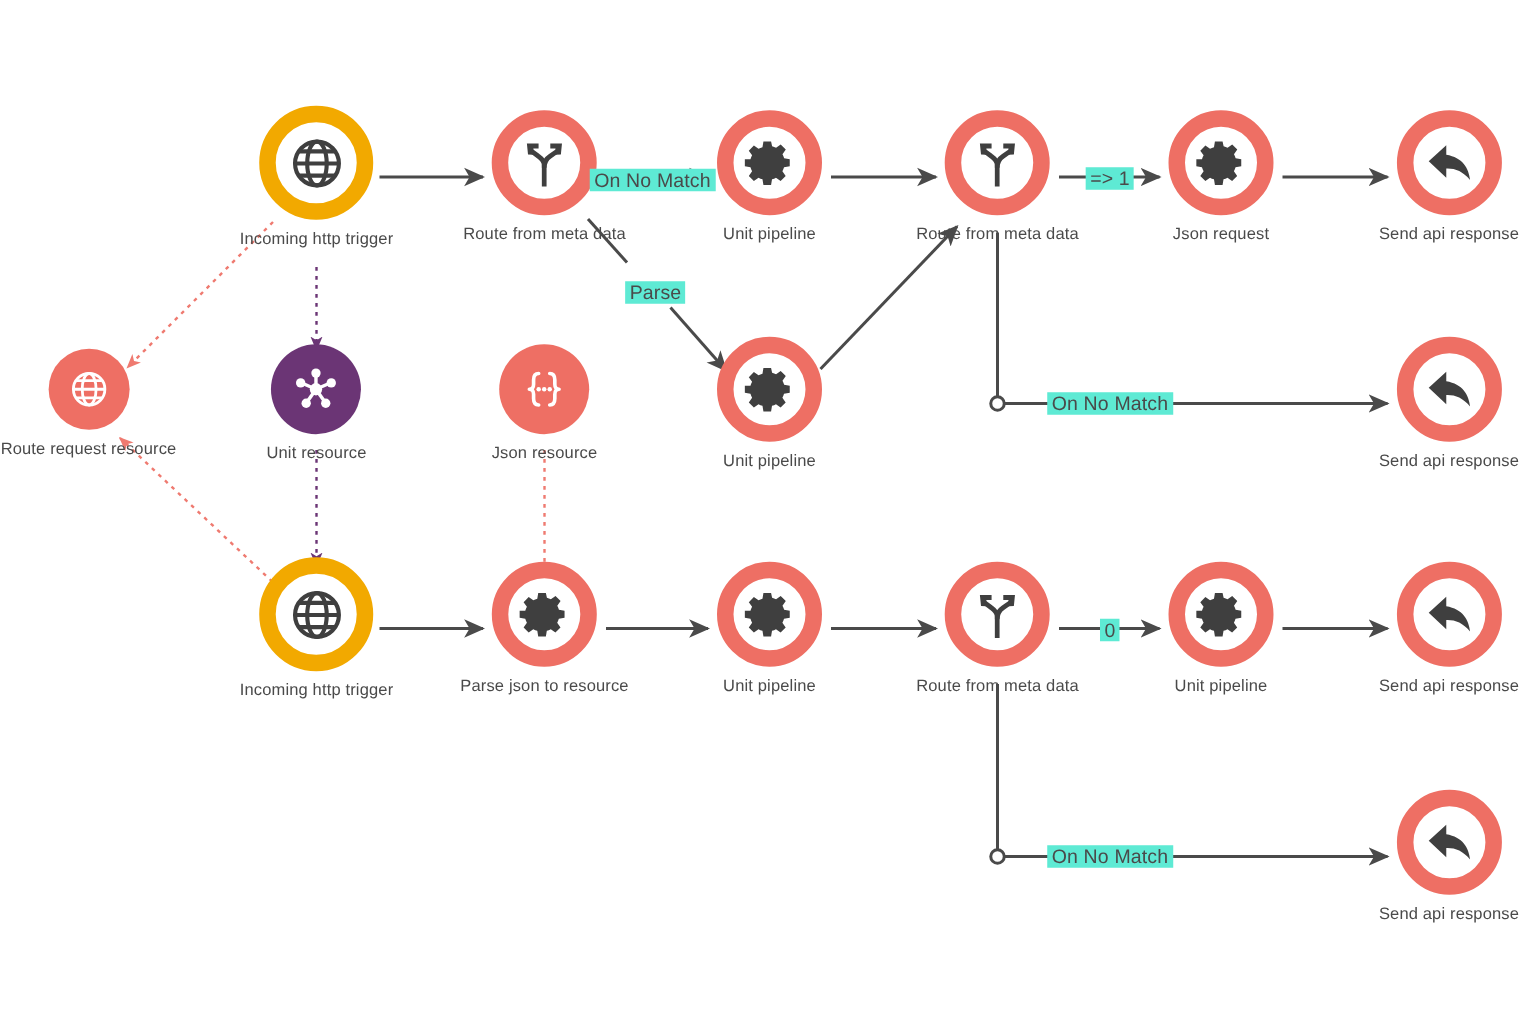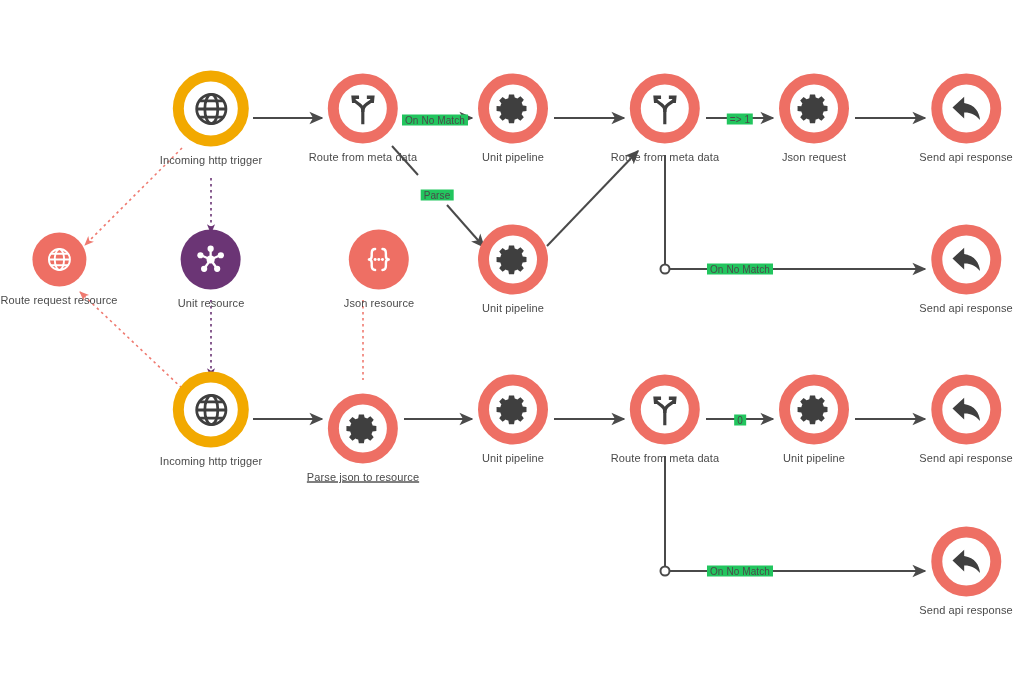--- a/index.html
+++ b/index.html
@@ -53,23 +53,23 @@
     white-space: nowrap;
     text-align: left;
     letter-spacing: 0.1px;
   }
   .ico {
     display: block;
   }
   .edge-label {
     position: absolute;
     transform: translate(-50%, -50%);
-    font-size: 10px;
+    font-size: 13px;
     color: #4a4a4a;
-    background: #22c55e;
+    background: #5eead4;
     padding: 0 3px;
     white-space: nowrap;
     letter-spacing: 0.1px;
   }
 </style>
 </head>
 <body>
 
 <div id="canvas">
 
@@ -233,21 +233,21 @@
               <circle cx="12" cy="4.4" r="2.2"></circle>
               <circle cx="4.8" cy="9" r="2.2"></circle>
               <circle cx="19.2" cy="9" r="2.2"></circle>
               <circle cx="7.4" cy="18.6" r="2.2"></circle>
               <circle cx="16.6" cy="18.6" r="2.2"></circle>
             </svg>
           </span>
         </div>
         <div class="node-label">Unit resource</div>
       </div>
-      <div class="node" style="left: 379px; top: 269px;">
+      <div class="node" style="left: 363px; top: 269px;">
         <div class="disc solid" style="width: 60px; height: 60px; background: rgb(238, 111, 100);">
           <span style="line-height: 0;">
             <svg class="ico" width="34" height="34" viewBox="0 0 24 24" fill="#ffffff" xmlns="http://www.w3.org/2000/svg">
               <g fill="none" stroke="#ffffff" stroke-width="1.7" stroke-linecap="round" stroke-linejoin="round">
                 <path d="M9.4 4.6C7.3 4.6 7 6 7 7.6v2c0 1.4-.7 2.4-2 2.4 1.3 0 2 1 2 2.4v2c0 1.6.3 3 2.4 3"></path>
                 <path d="M14.6 4.6c2.1 0 2.4 1.4 2.4 3v2c0 1.4.7 2.4 2 2.4-1.3 0-2 1-2 2.4v2c0 1.6-.3 3-2.4 3"></path>
               </g>
               <circle cx="9.4" cy="12" r="1.05"></circle>
               <circle cx="12" cy="12" r="1.05"></circle>
               <circle cx="14.6" cy="12" r="1.05"></circle>
@@ -286,21 +286,21 @@
                 <ellipse cx="12" cy="12" rx="4" ry="9"></ellipse>
                 <line x1="3" y1="12" x2="21" y2="12"></line>
                 <line x1="4.6" y1="7" x2="19.4" y2="7"></line>
                 <line x1="4.6" y1="17" x2="19.4" y2="17"></line>
               </g>
             </svg>
           </span>
         </div>
         <div class="node-label">Incoming http trigger</div>
       </div>
-      <div class="node" style="left: 363px; top: 438px; text-decoration: underline;">
+      <div class="node" style="left: 363px; top: 419px;">
         <div class="disc ring" style="width: 70px; height: 70px; border: 11px solid rgb(238, 111, 100); background: rgb(255, 255, 255);">
           <span style="line-height: 0;">
             <svg class="ico" width="36" height="36" viewBox="0 0 24 24" fill="#3f3f3f" xmlns="http://www.w3.org/2000/svg">
               <path d="M12 8.2a3.8 3.8 0 1 0 0 7.6 3.8 3.8 0 0 0 0-7.6zm0 5.6a1.8 1.8 0 1 1 0-3.6 1.8 1.8 0 0 1 0 3.6z"></path>
               <path d="M21 13.6v-3.2l-2.5-.42a6.9 6.9 0 0 0-.73-1.76l1.47-2.06-2.26-2.26-2.06 1.47a6.9 6.9 0 0 0-1.76-.73L12.7 2.6H9.3l-.42 2.5a6.9 6.9 0 0 0-1.76.73L5.06 4.36 2.8 6.62l1.47 2.06a6.9 6.9 0 0 0-.73 1.76L1.04 10.4v3.2l2.5.42c.17.62.42 1.21.73 1.76L2.8 17.84l2.26 2.26 2.06-1.47c.55.31 1.14.56 1.76.73l.42 2.5h3.4l.42-2.5c.62-.17 1.21-.42 1.76-.73l2.06 1.47 2.26-2.26-1.47-2.06c.31-.55.56-1.14.73-1.76L21 13.6z"></path>
             </svg>
           </span>
         </div>
         <div class="node-label">Parse json to resource</div>
       </div>

